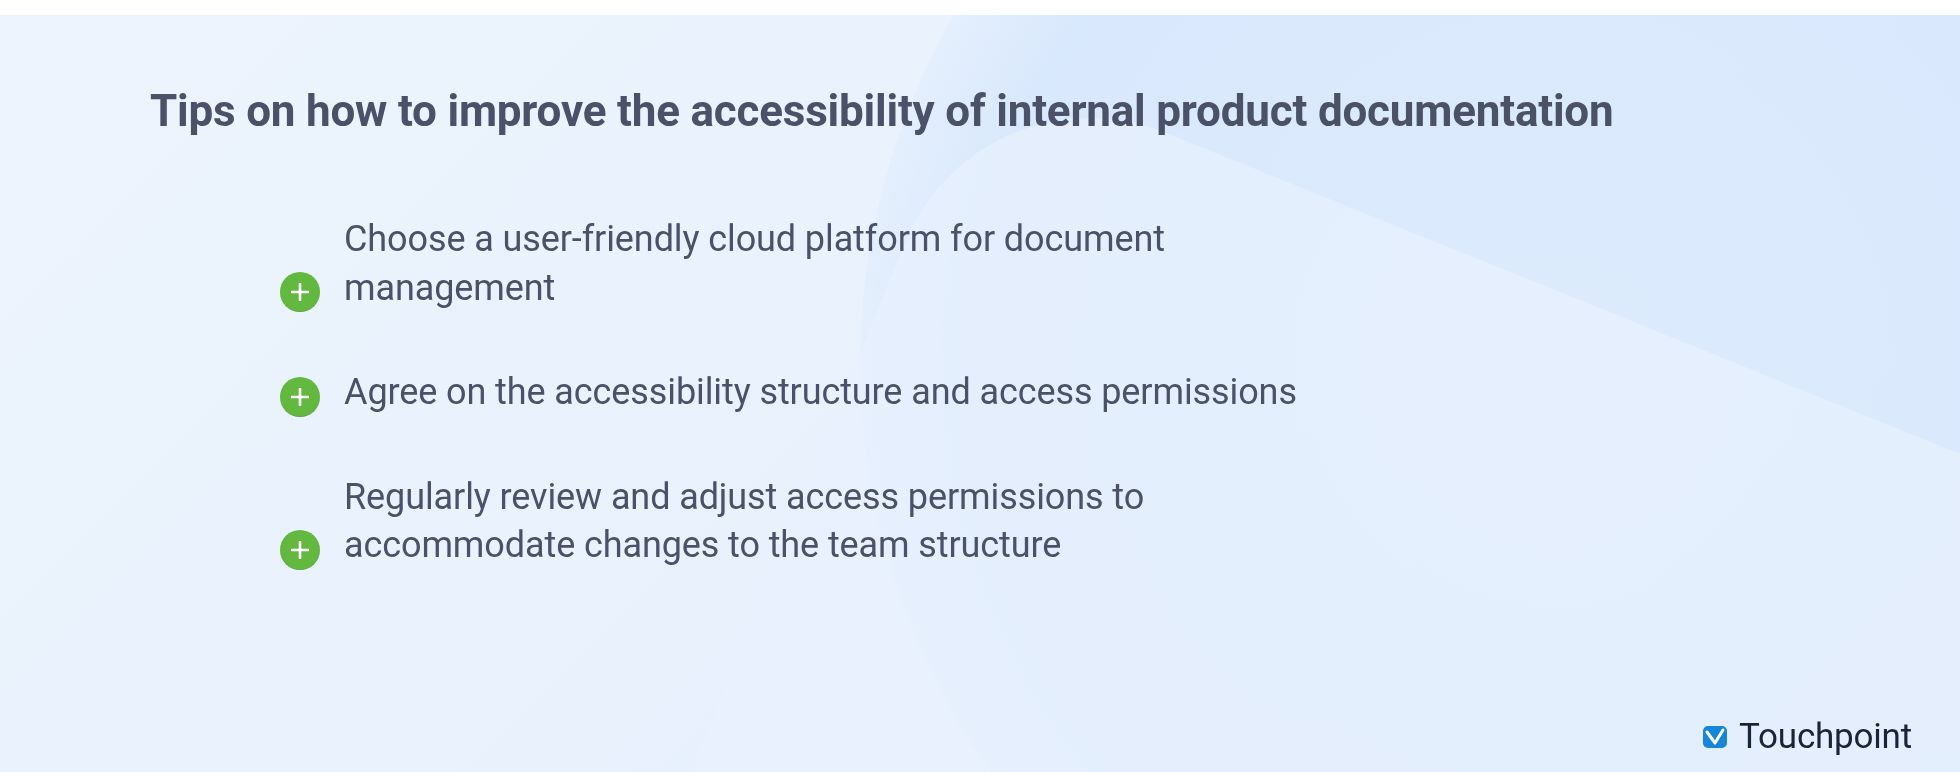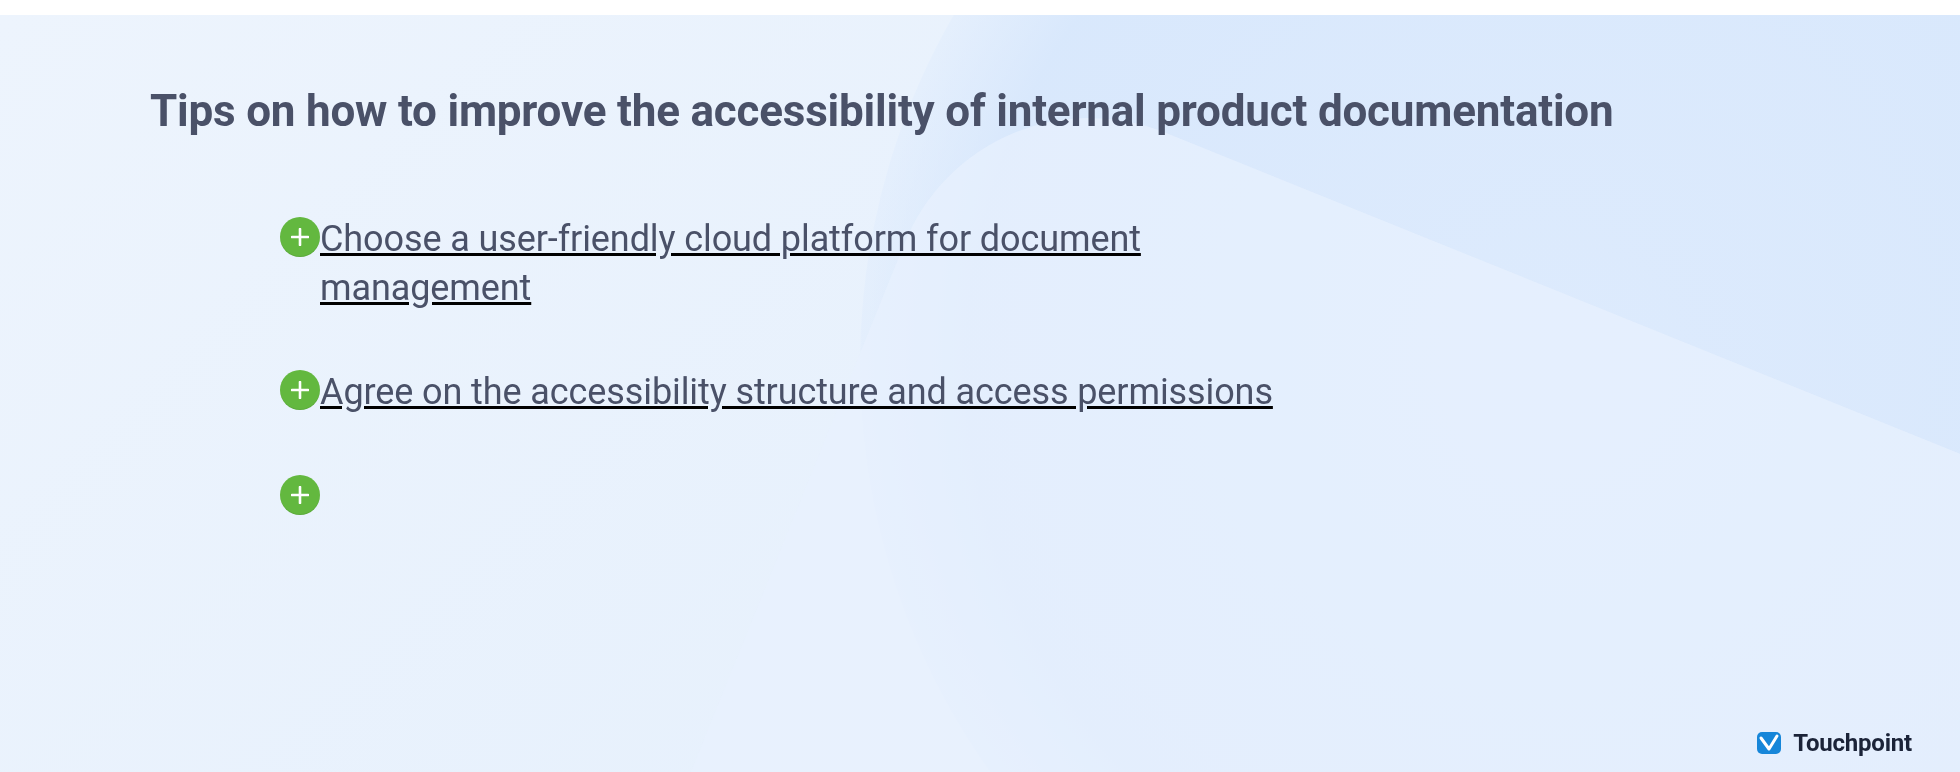--- a/index.html
+++ b/index.html
@@ -56,22 +56,22 @@
 
   .tips {
     margin-top: 78px;
     margin-left: 130px;
     display: flex;
     flex-direction: column;
     gap: 56px;
   }
   .tip {
     display: flex;
-    align-items: flex-start;
-    text-decoration: underline;
+    align-items: flex-end;
+    gap: 24px;
   }
   .plus-icon {
     flex: 0 0 auto;
     width: 40px;
     height: 40px;
     border-radius: 50%;
     background: #63b83f;
     display: flex;
     align-items: center;
     justify-content: center;
@@ -96,22 +96,22 @@
     bottom: 30px;
     display: flex;
     align-items: center;
     gap: 10px;
   }
   .brand-mark {
     width: 28px;
     height: 28px;
   }
   .brand-name {
-    font-size: 24px;
-    font-weight: 700;
+    font-size: 35px;
+    font-weight: 400;
     color: #1b2338;
     letter-spacing: -0.2px;
   }
 </style>
 </head>
 <body>
 
 <div class="canvas">
   <div class="bg-circle"></div>
   <div class="bg-wedge"></div>
@@ -138,20 +138,21 @@
         </div>
         <div class="tip-text">Agree on the accessibility structure and access permissions</div>
       </div>
 
       <div class="tip">
         <div class="plus-icon">
           <svg width="18" height="18" viewBox="0 0 18 18" aria-hidden="true">
             <path d="M9 1v16M1 9h16" stroke="#ffffff" stroke-width="2.6" stroke-linecap="round"></path>
           </svg>
         </div>
+        <div class="tip-text">Regularly review and adjust access permissions to accommodate changes to the team structure</div>
       </div>
 
     </div>
   </div>
 
   <div class="brand">
     <div class="brand-mark">
       <svg width="28" height="28" viewBox="0 0 28 28" aria-hidden="true">
         <rect x="2" y="3" width="24" height="22" rx="5" fill="#1686d9"></rect>
         <path d="M6 9 L14 20 L22 7" fill="none" stroke="#ffffff" stroke-width="3" stroke-linecap="round" stroke-linejoin="round"></path>

